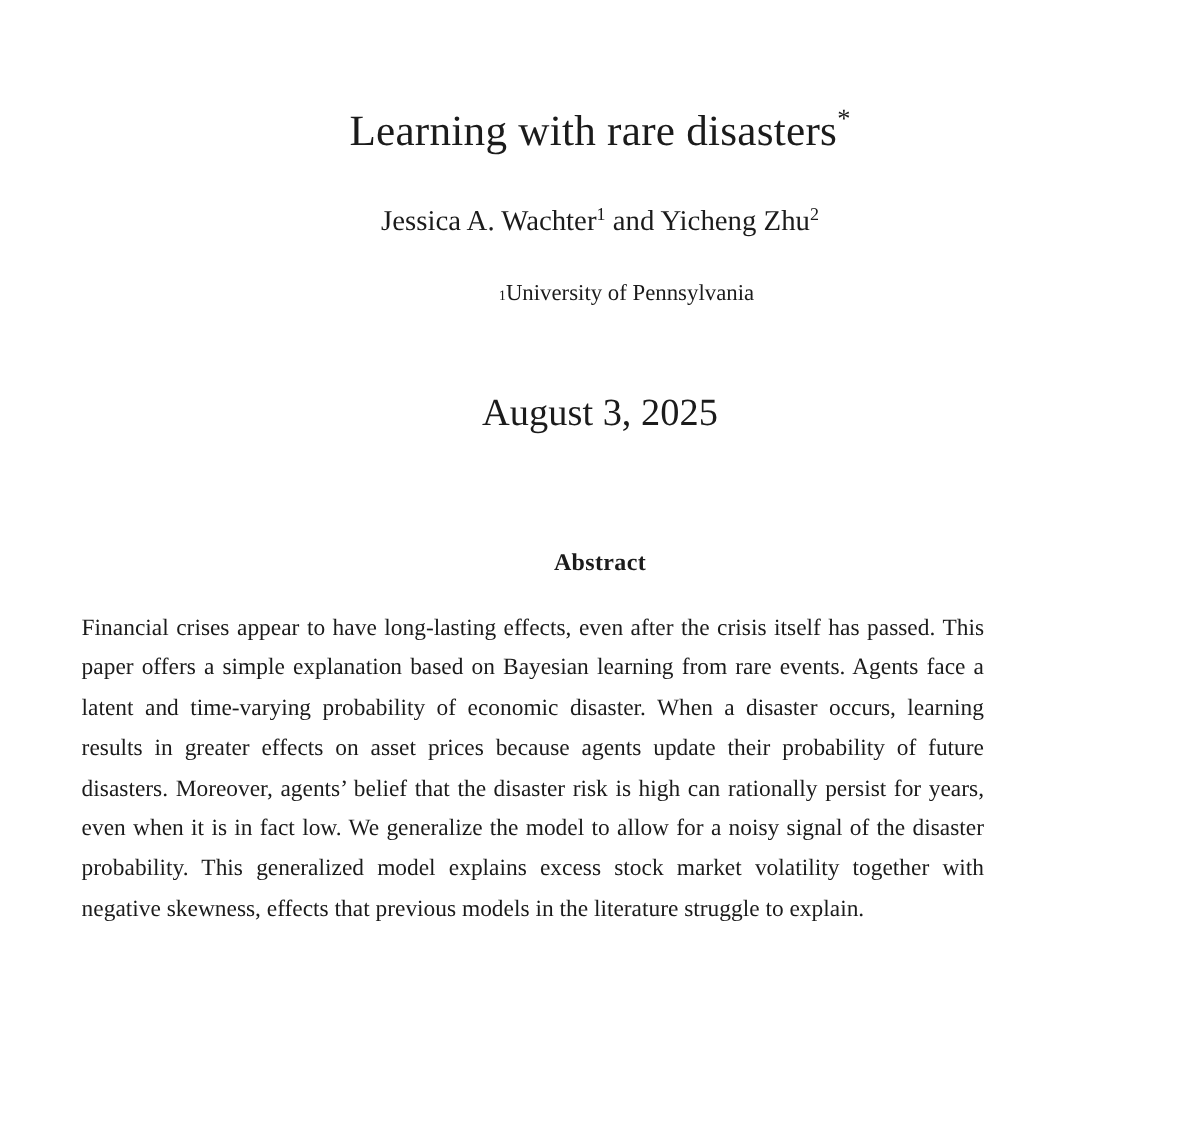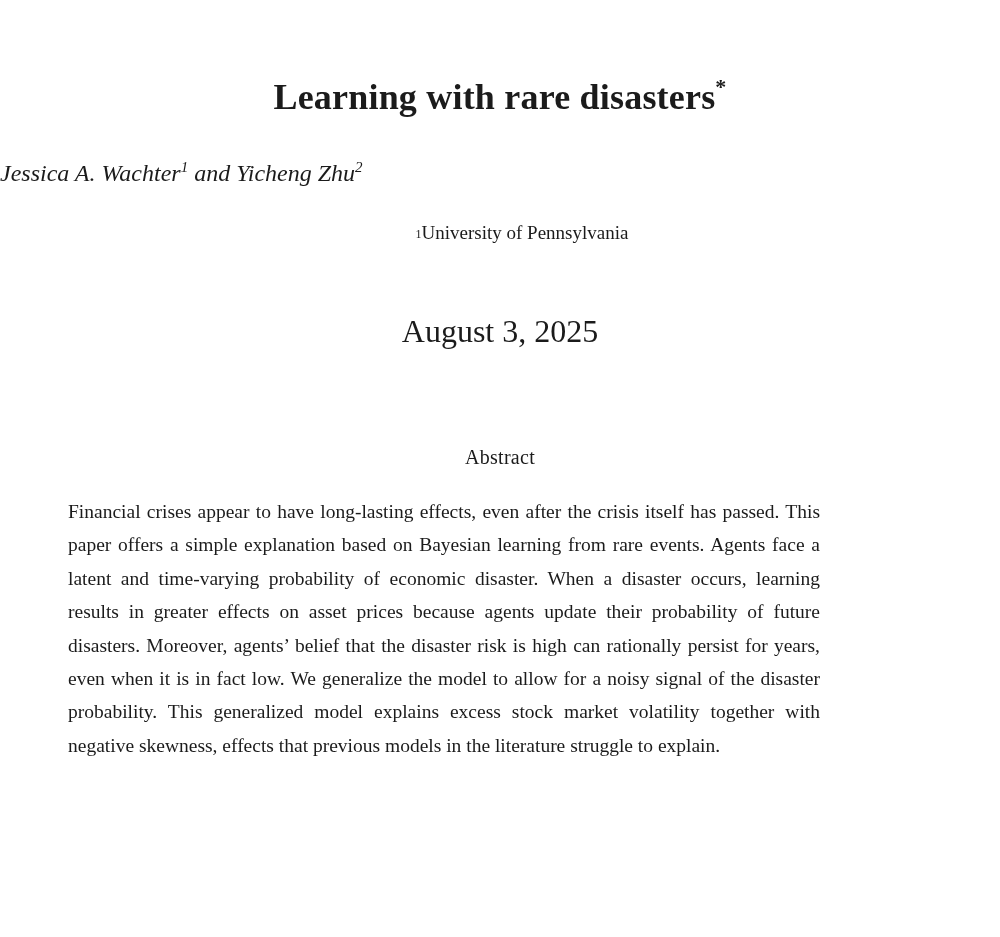--- a/index.html
+++ b/index.html
@@ -16,35 +16,34 @@
   }
   .page {
     width: 1000px;
     height: 937px;
     box-sizing: border-box;
     padding-top: 72px;
   }
   .title-line {
     text-align: center;
     font-size: 36px;
-    font-weight: 700;
-    margin: 4px;
+    font-weight: 400;
+    margin: 16px;
     letter-spacing: 0.2px;
   }
   .title-line sup {
     font-size: 22px;
     vertical-align: top;
     position: relative;
     top: -2px;
   }
   .authors-line {
-    text-align: left;
+    text-align: center;
     font-size: 24px;
     margin-top: 42px;
-    font-style: italic;
   }
   .authors-line sup {
     font-size: 15px;
     vertical-align: top;
     position: relative;
     top: -1px;
   }
   .affiliations {
     text-align: center;
     font-size: 19px;
@@ -59,21 +58,21 @@
     top: 1px;
   }
   .date-line {
     text-align: center;
     font-size: 32px;
     margin-top: 64px;
   }
   .abstract-heading {
     text-align: center;
     font-size: 20px;
-    font-weight: 400;
+    font-weight: 700;
     margin-top: 96px;
     letter-spacing: 0.3px;
   }
   .abstract-body {
     width: 752px;
     margin: 26px auto 0 68px;
     font-size: 19.5px;
     line-height: 33.4px;
     text-align: justify;
     text-justify: inter-word;

